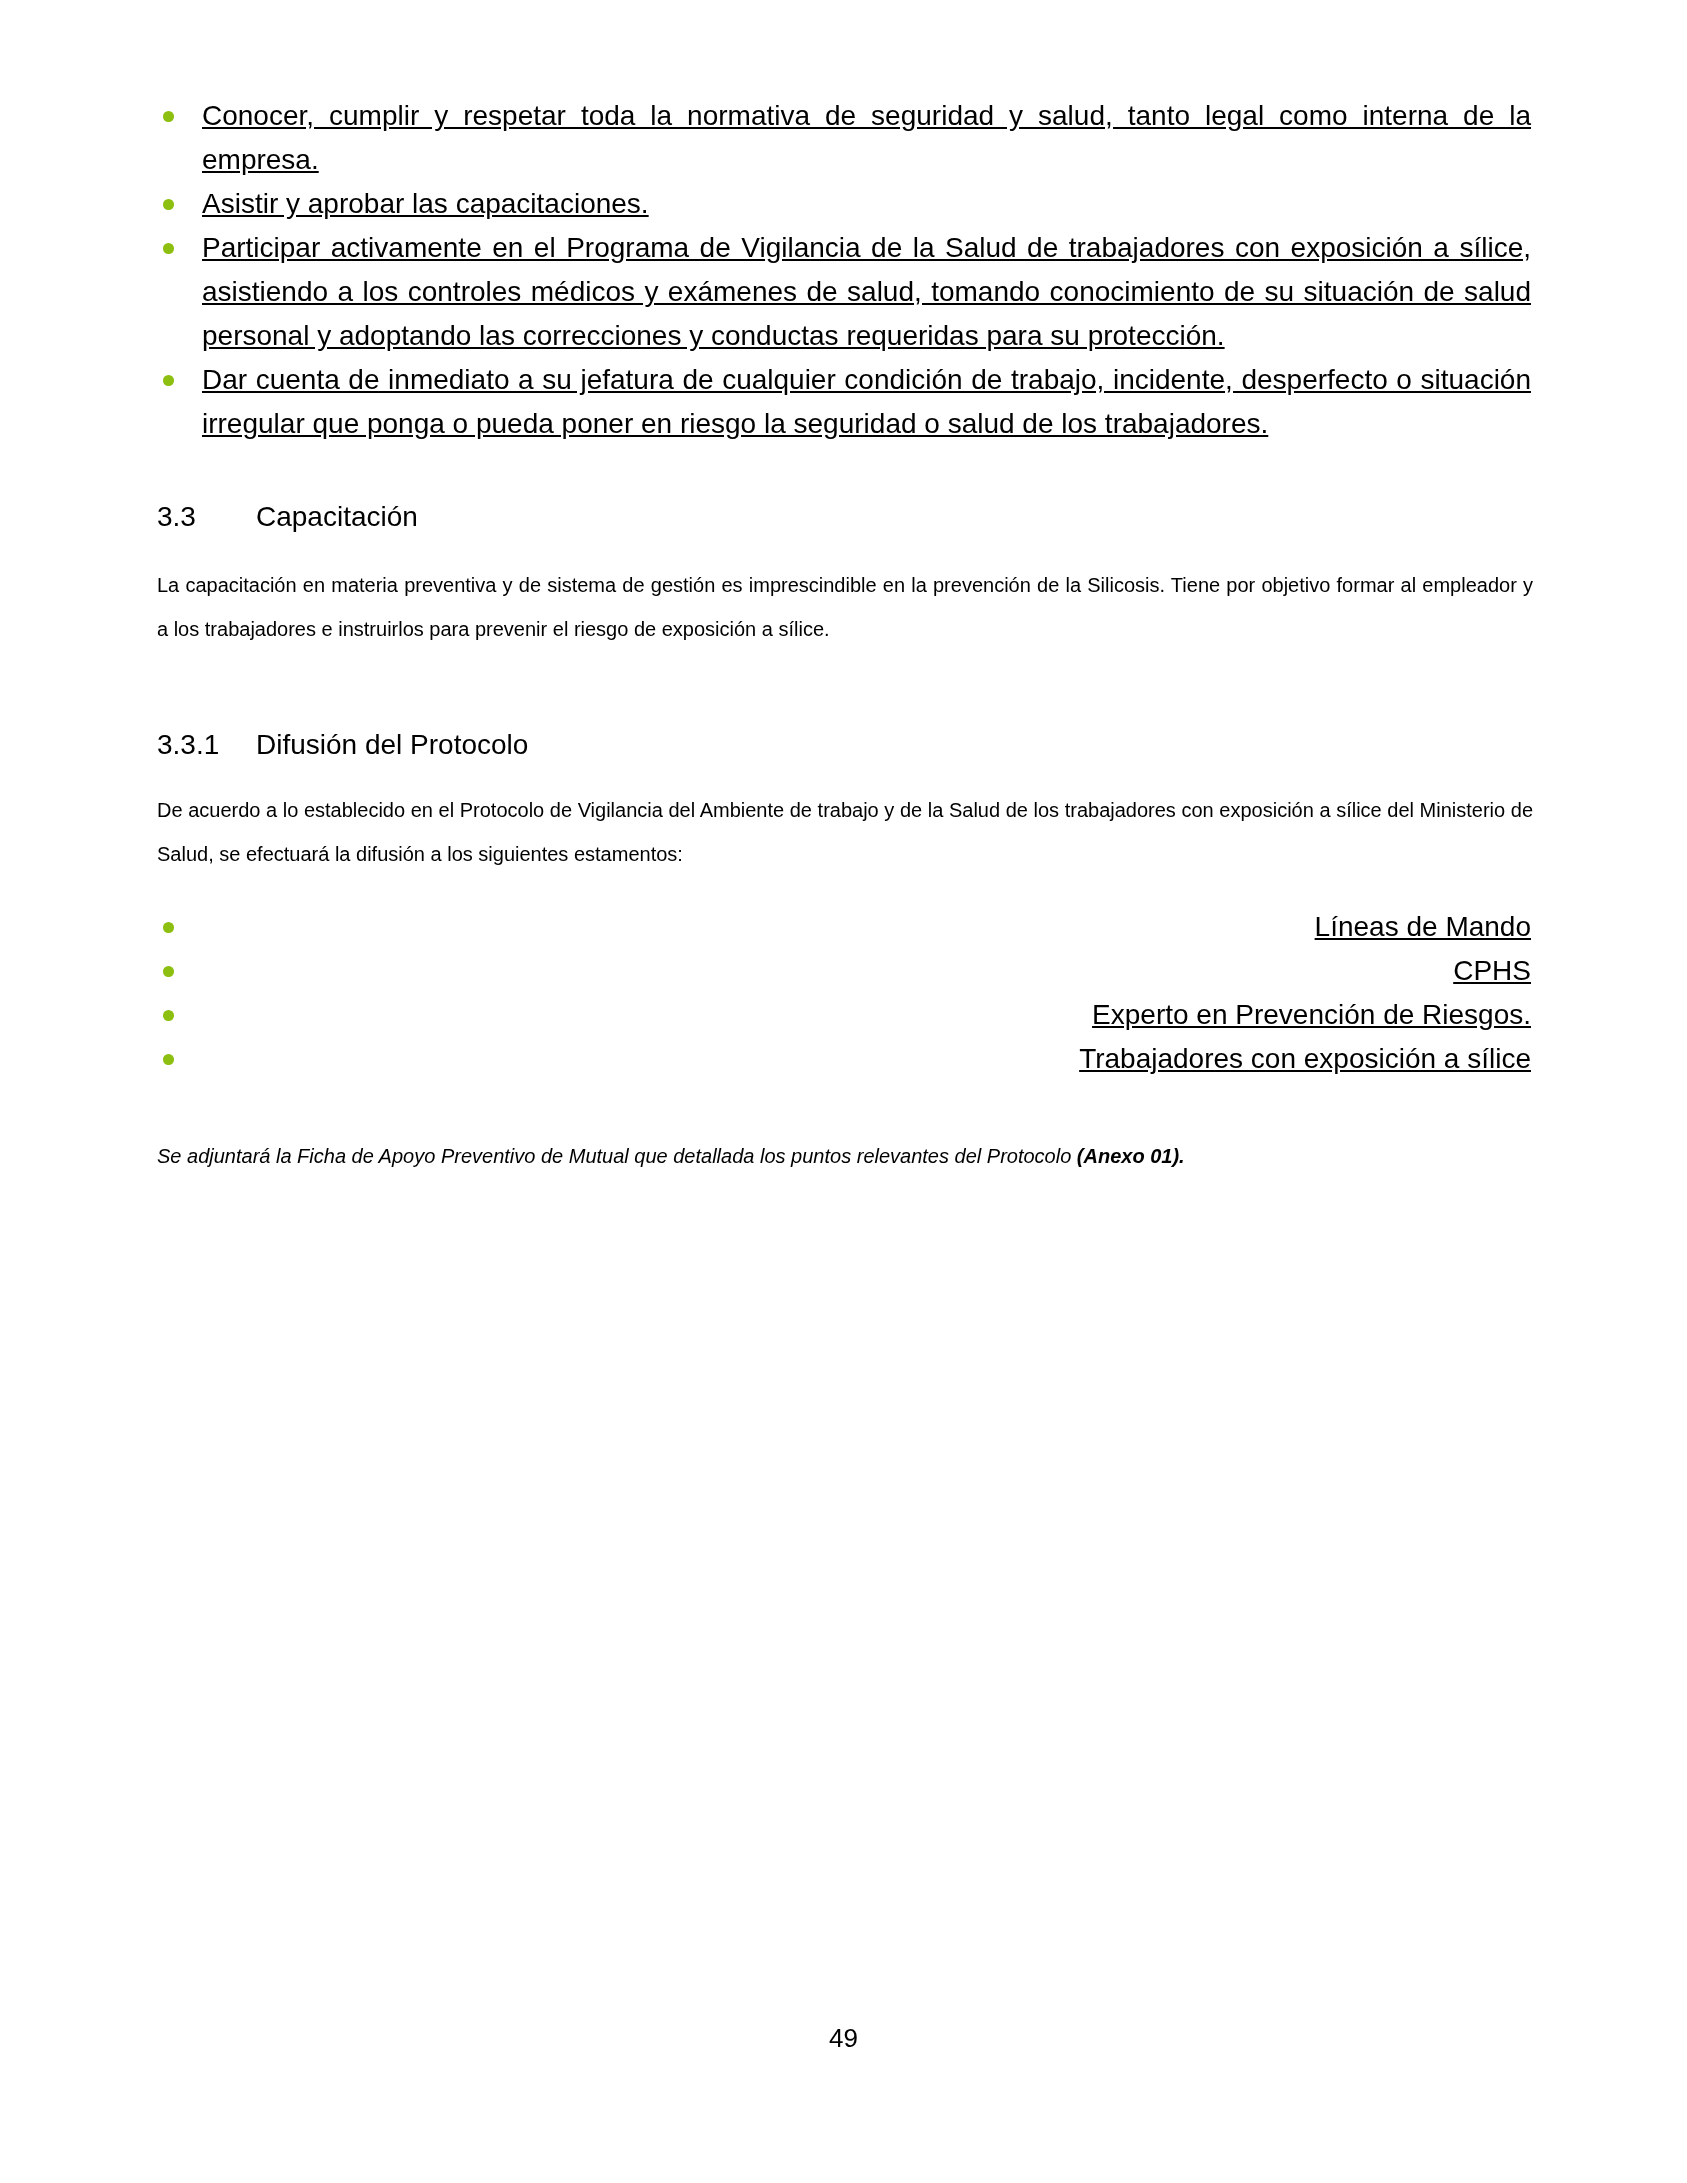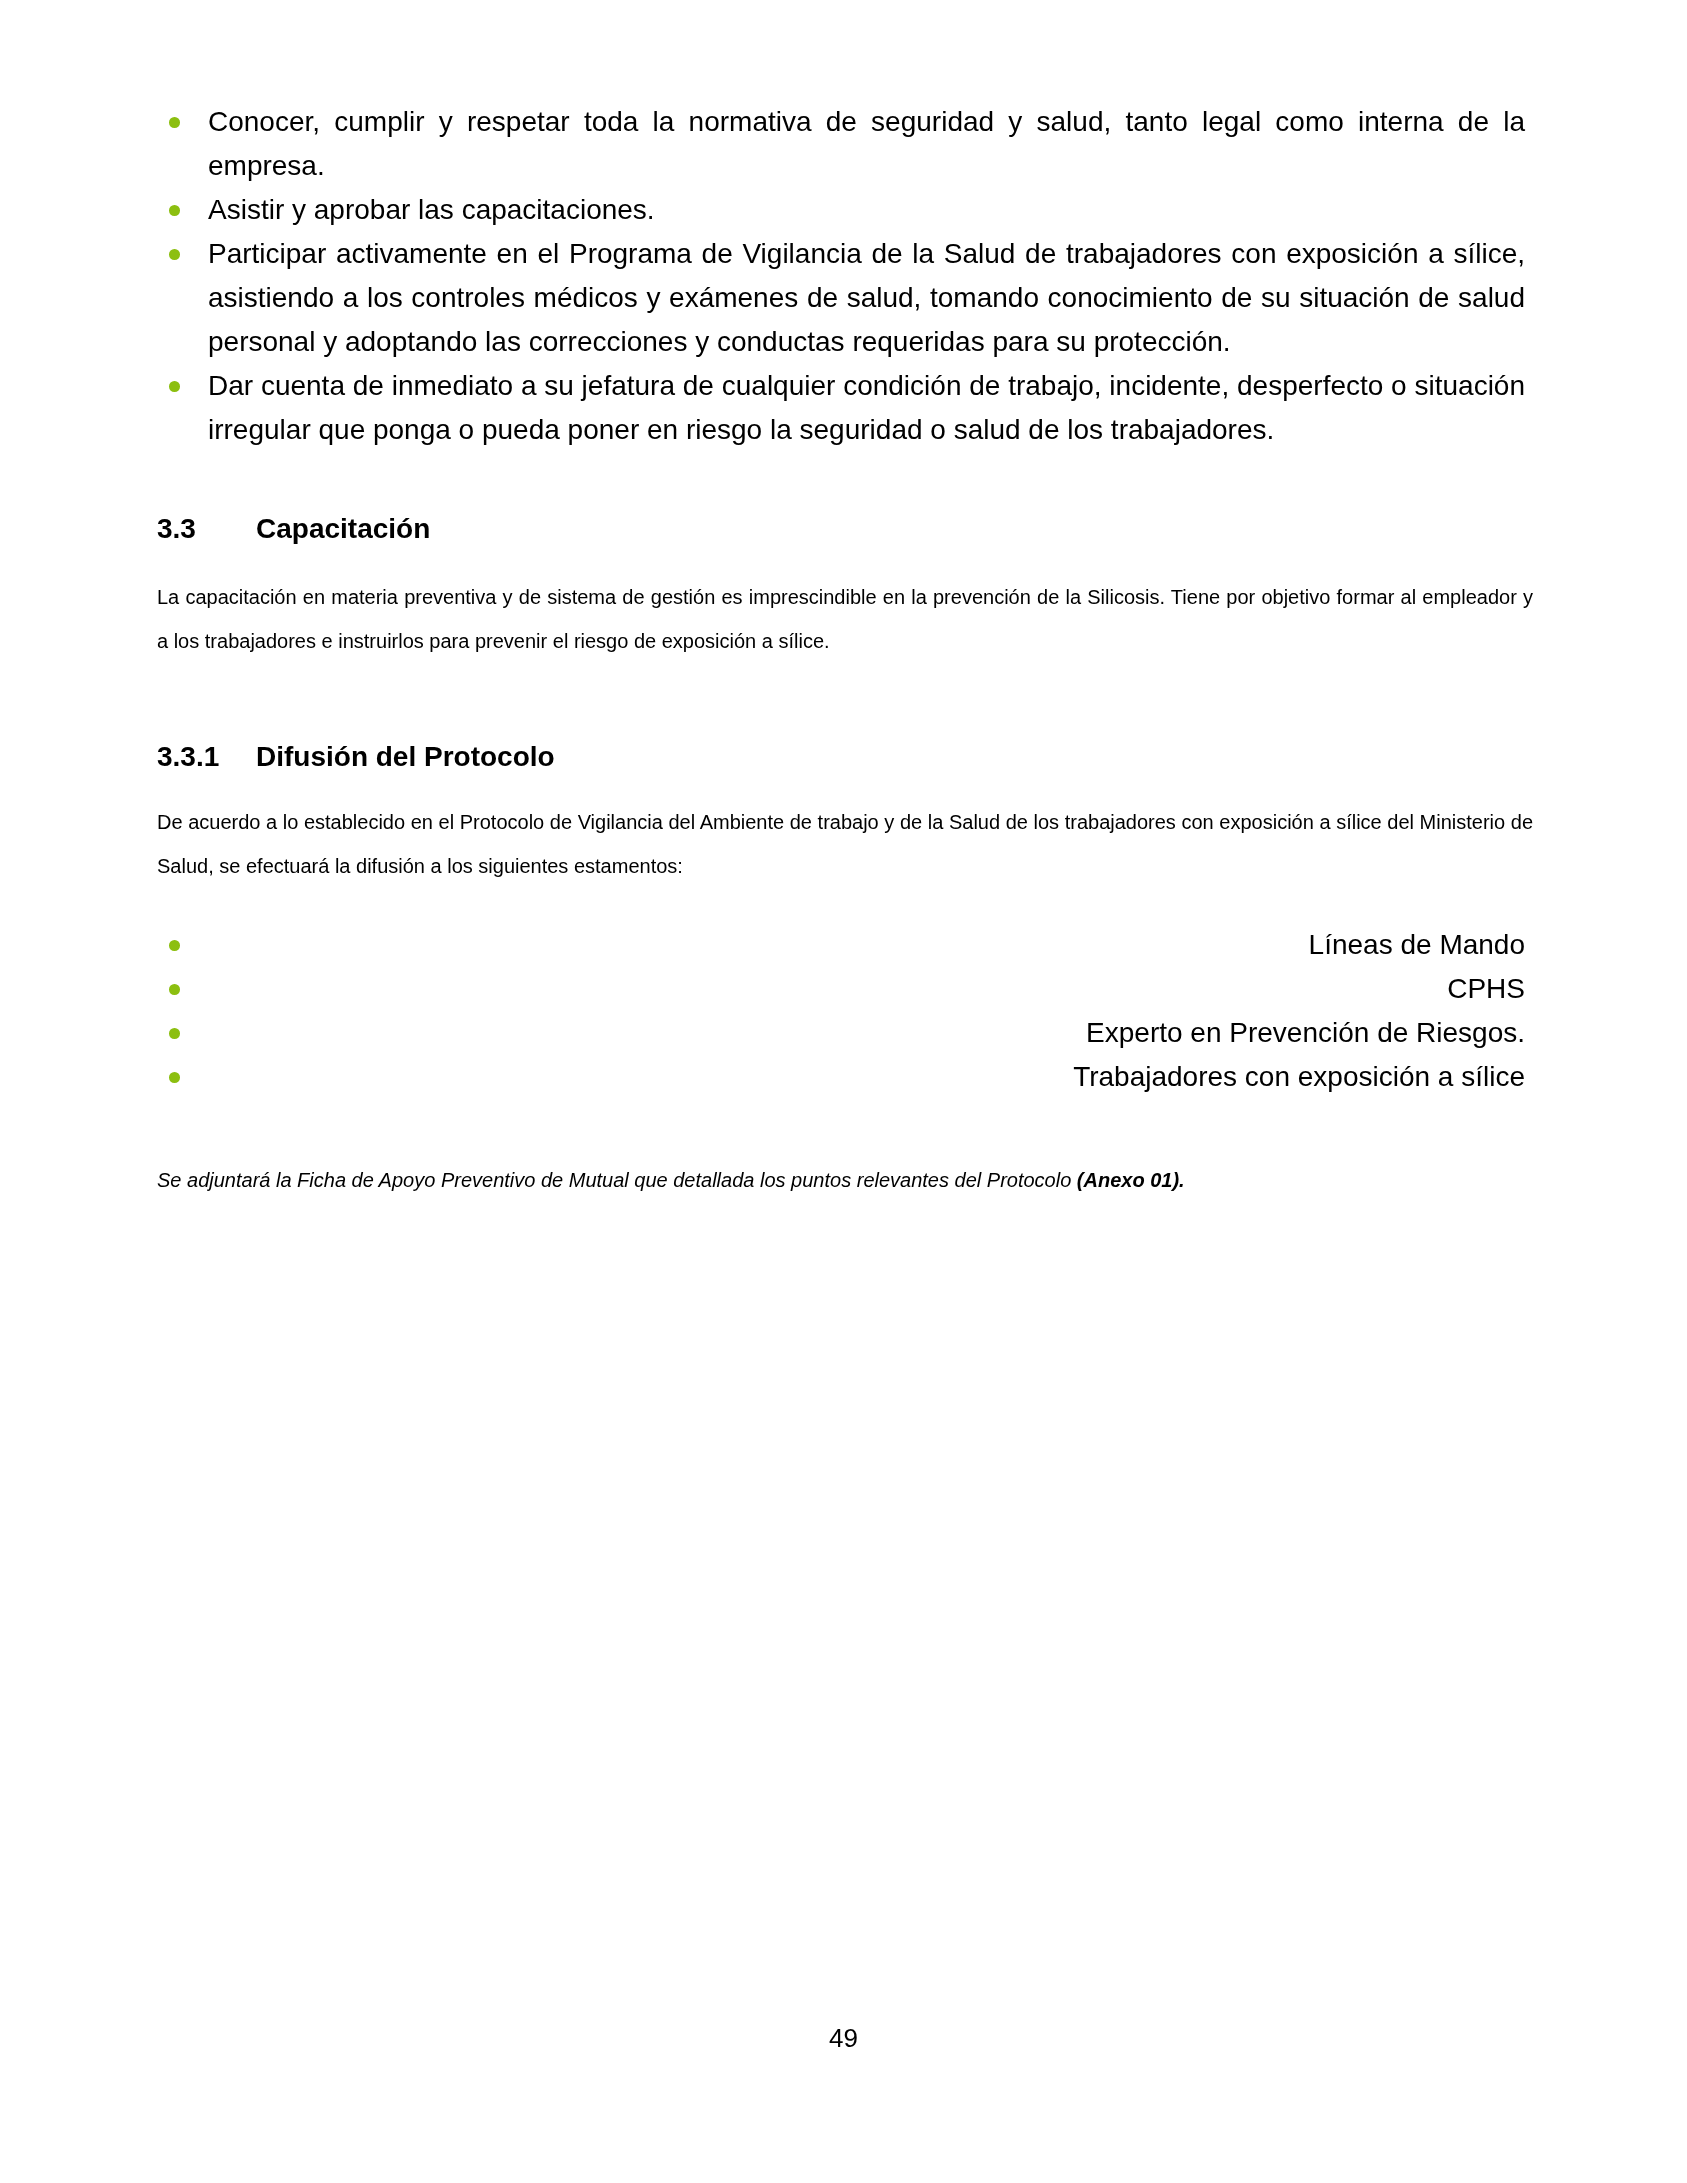--- a/index.html
+++ b/index.html
@@ -22,22 +22,23 @@
   .content {
     position: absolute;
     left: 157px;
     top: 0;
     width: 1376px;
   }
 
   
   .blist {
     list-style: none;
-    margin: 8px;
+    margin: 2px;
     padding: 0;
+    text-decoration: underline;
   }
   .blist li {
     position: relative;
     padding-left: 43px;
     font-size: 28px;
     line-height: 44px;
     text-align: justify;
     text-justify: inter-word;
     margin: 0;
   }
@@ -49,21 +50,21 @@
     height: 10.7px;
     border-radius: 50%;
     background: #8CBF10;
   }
   .blist.loose li { margin-bottom: 0px; }
   .blist.short li { text-align: right; }
 
   
   .heading {
     display: flex;
-    font-weight: bold;
+    font-weight: normal;
     font-size: 28px;
     line-height: 36px;
   }
   .heading .num {
     width: 99px;
     flex: 0 0 99px;
   }
   .heading .ttl { flex: 1 1 auto; }
 
   

